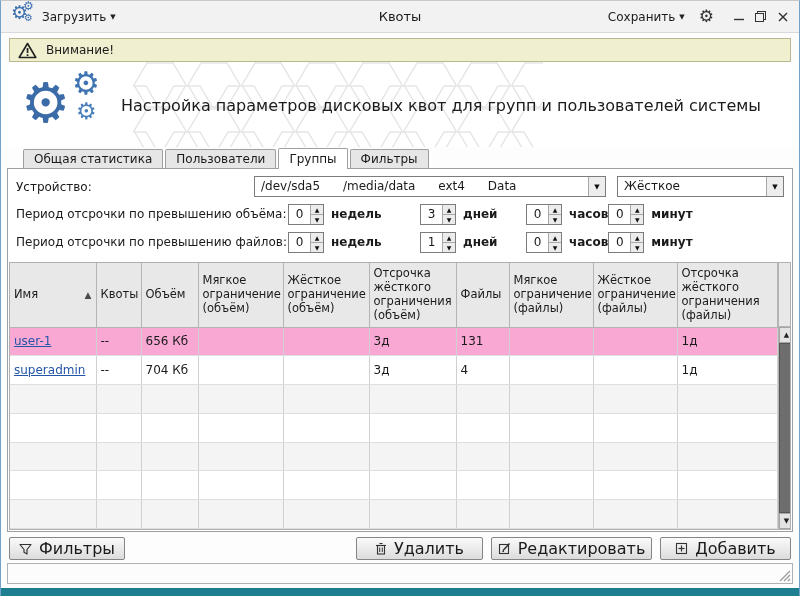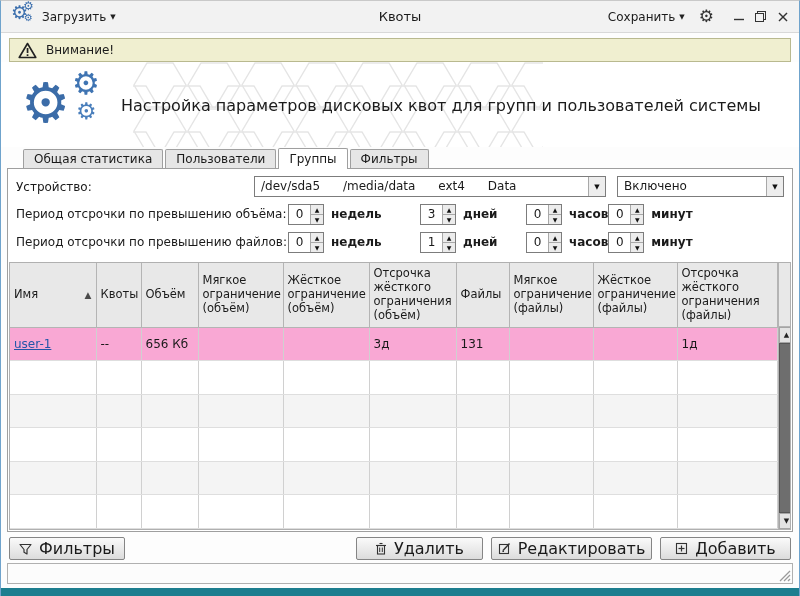--- a/index.html
+++ b/index.html
@@ -201,21 +201,21 @@
 
   <div class="frame">
 
     <div class="device-row">
       <span class="device-label">Устройство:</span>
       <span class="combo device-combo">
         <span class="combo-text">/dev/sda5      /media/data      ext4      Data</span>
         <span class="combo-btn">▼</span>
       </span>
       <span class="combo status-combo">
-        <span class="combo-text">Включено</span>
+        <span class="combo-text">Жёсткое</span>
         <span class="combo-btn">▼</span>
       </span>
     </div>
 
     <div>
         <div class="grace-row">
           <span class="grace-label">Период отсрочки по превышению объёма:</span>
           <span class="spin-group">
             <span class="spinbox">
               <span class="spin-value">0</span>
@@ -337,20 +337,32 @@
               <td>656 Кб</td>
               <td></td>
               <td></td>
               <td>3д</td>
               <td>131</td>
               <td></td>
               <td></td>
               <td>1д</td>
             </tr>
             <tr>
+              <td><a class="cell-link">superadmin</a></td>
+              <td>--</td>
+              <td>704 Кб</td>
+              <td></td>
+              <td></td>
+              <td>3д</td>
+              <td>4</td>
+              <td></td>
+              <td></td>
+              <td>1д</td>
+            </tr>
+            <tr>
               <td></td>
               <td></td>
               <td></td>
               <td></td>
               <td></td>
               <td></td>
               <td></td>
               <td></td>
               <td></td>
               <td></td>

